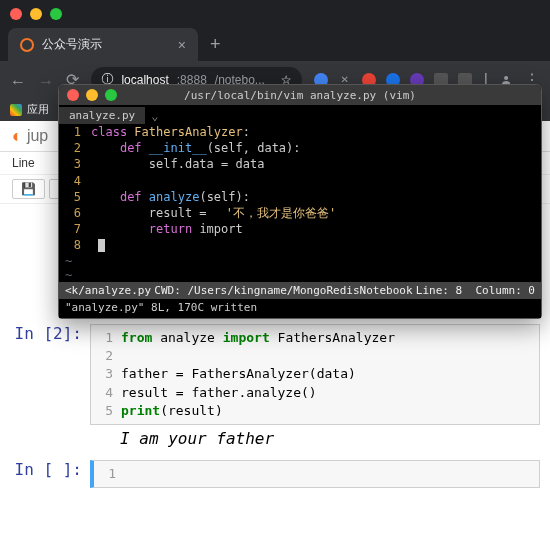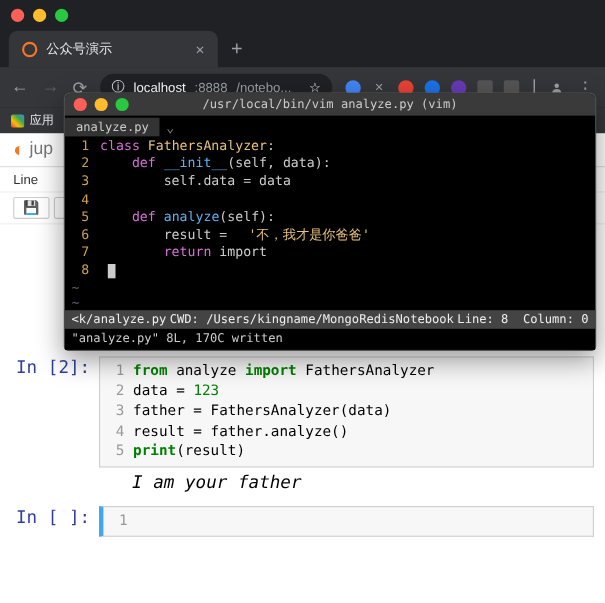--- a/index.html
+++ b/index.html
@@ -48,21 +48,21 @@
 .code-line { display: flex; }
 .ln { width: 24px; color: #999; text-align: right; padding-right: 8px; user-select: none; }
 .kw-green { color: #008000; font-weight: bold; }
 .num { color: #008000; }
 .output { font-family: monospace; font-size: 16px; padding: 4px 0 4px 30px; font-style: italic; }
 .cell.active .code-block { border-left: 4px solid #42A5F5; }
 .empty-input { min-height: 20px; }
 
 
 .terminal { position: absolute; top: 84px; left: 58px; width: 484px; background: #1e1e1e; border: 1px solid #555; border-radius: 6px 6px 4px 4px; box-shadow: 0 8px 24px rgba(0,0,0,0.4); z-index: 100; font-family: Menlo, monospace; font-size: 12px; }
-.term-titlebar { background: #3a3a3a; display: flex; align-items: flex-end; padding: 4px 8px; border-radius: 6px 6px 0 0; position: relative; }
+.term-titlebar { background: #3a3a3a; display: flex; align-items: center; padding: 4px 8px; border-radius: 6px 6px 0 0; position: relative; }
 .term-controls { display: flex; gap: 7px; }
 .term-title { position: absolute; left: 0; right: 0; text-align: center; color: #ccc; font-size: 11px; }
 .term-body { background: #000; color: #ccc; padding: 2px 0; }
 .term-tab { background: #333; color: #ccc; padding: 2px 10px; display: inline-block; font-size: 11px; }
 .vim-line { display: flex; line-height: 1.35; padding: 0 4px; }
 .vim-ln { width: 28px; text-align: right; color: #c9a050; padding-right: 10px; }
 .vim-code { white-space: pre; }
 .vk-class { color: #d670d6; }
 .vk-name { color: #e5c07b; }
 .vk-def { color: #d670d6; }
@@ -163,21 +163,20 @@
   <div class="cell">
     <div class="prompt">In [2]:</div>
     <div class="cell-body">
       <div class="code-block">
         <div class="code-line">
             <span class="ln">1</span>
             <span><span class="kw-green">from</span><span> analyze </span><span class="kw-green">import</span><span> FathersAnalyzer</span></span>
           </div>
         <div class="code-line">
             <span class="ln">2</span>
-            <span><span>data = </span><span class="num">123</span></span>
           </div>
         <div class="code-line">
             <span class="ln">3</span>
             <span>father = FathersAnalyzer(data)</span>
           </div>
         <div class="code-line">
             <span class="ln">4</span>
             <span>result = father.analyze()</span>
           </div>
         <div class="code-line">

